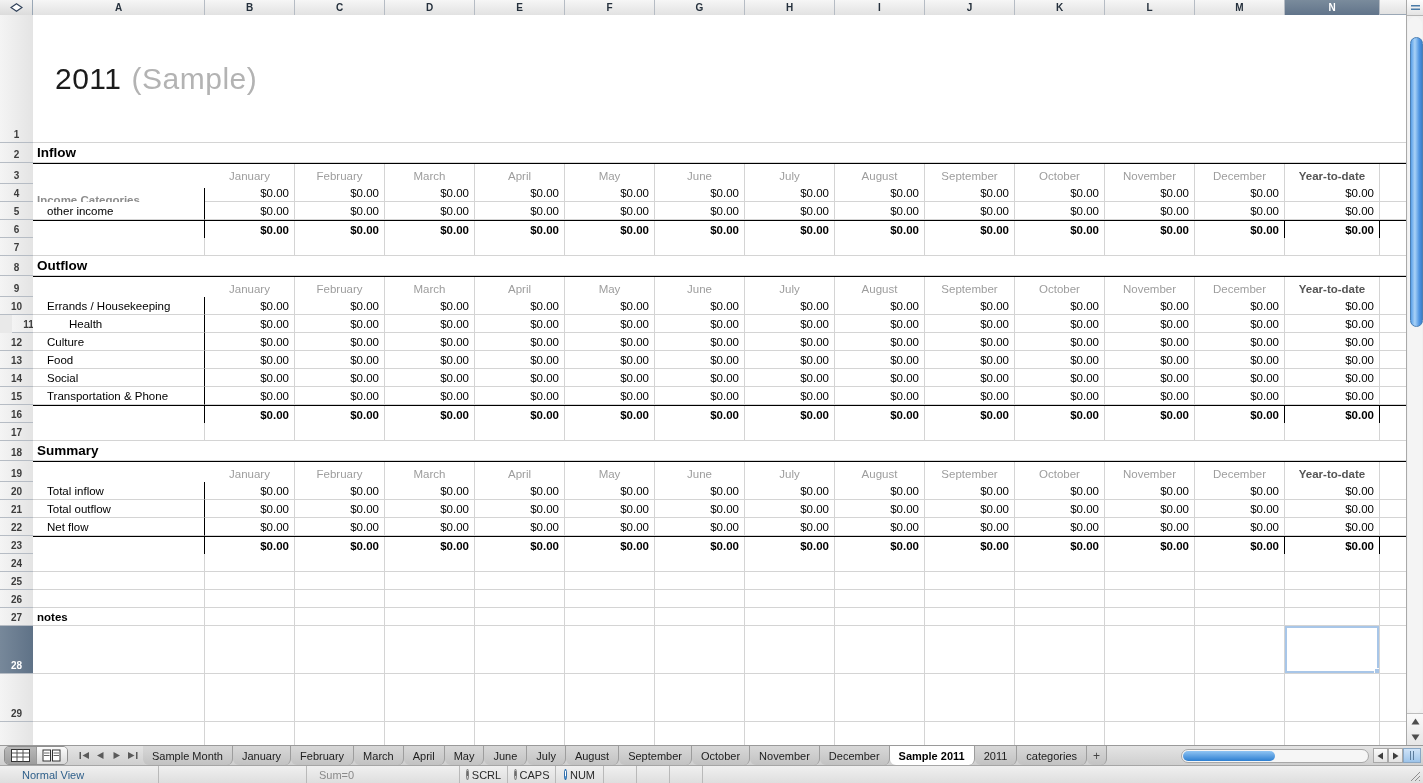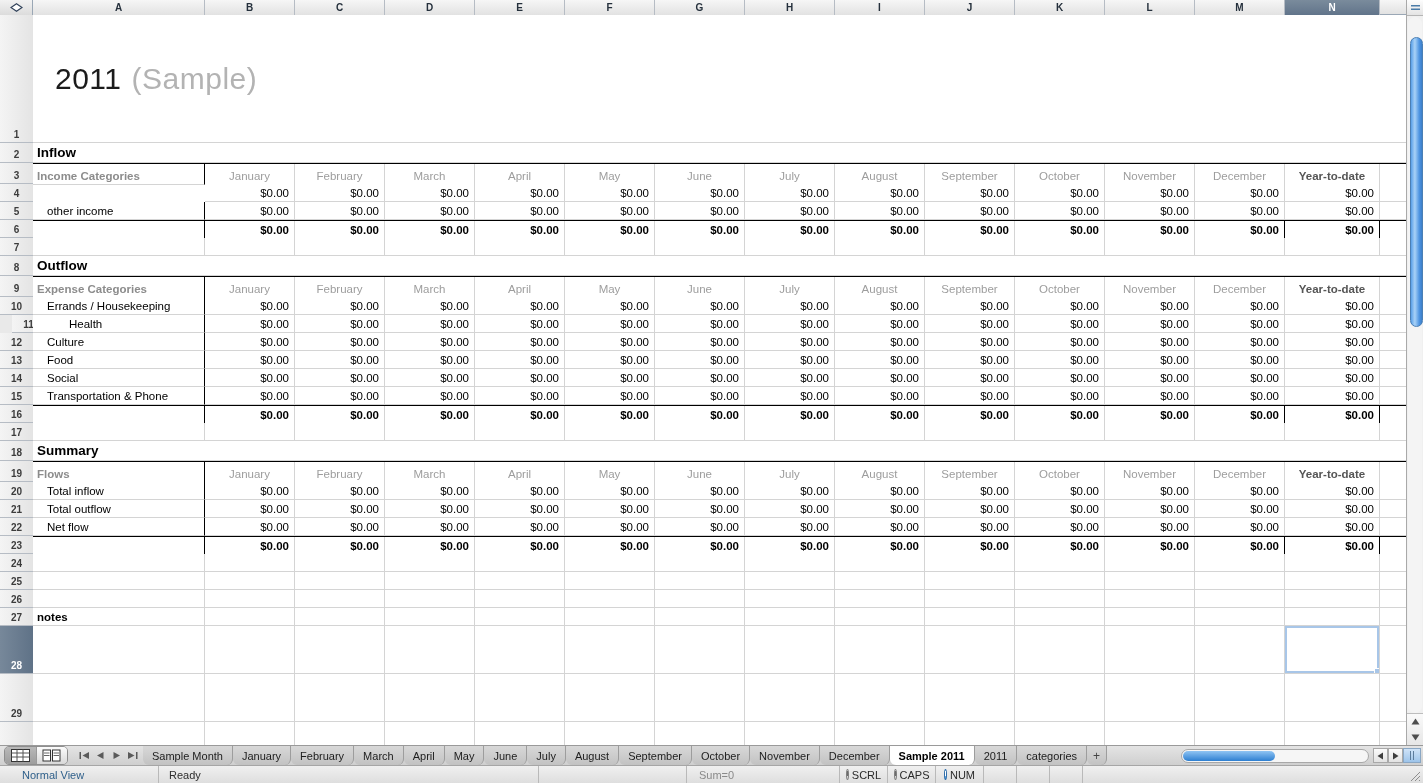--- a/index.html
+++ b/index.html
@@ -100,21 +100,21 @@
     font-size: 13.5px; font-weight: bold; color: #000;
     padding-left: 4px;
     border-right: none;
   }
 
   
   .hdr-label {
     font-weight: bold; color: #8c8c8c; font-size: 11.5px;
     padding-left: 4px;
     border-right: 1px solid #000000;
-    align-items: flex-end; padding-bottom: 2px;
+    align-items: flex-end; padding-bottom: 2px; margin-top: 24px;
   }
   .hdr-month {
     color: #9d9d9d; font-size: 11.5px;
     justify-content: center;
     align-items: flex-end; padding-bottom: 2px;
   }
   .hdr-ytd {
     color: #555555; font-size: 11.5px; font-weight: bold;
     justify-content: center;
     align-items: flex-end; padding-bottom: 2px;
@@ -909,21 +909,20 @@
       </div>
       <div class="hs-split">
         <i></i>
           <i></i>
       </div>
     </div>
   </div>
 
   <div class="statusbar">
     <div class="sb-seg sb-normalview">Normal View</div>
-    <div class="sb-seg sb-ready">Ready</div>
     <div class="sb-seg sb-mid"></div>
     <div class="sb-seg sb-sum">Sum=0</div>
     <div class="sb-seg sb-flag">
       <span class="lamp">
           <i></i>
         </span>
       <span>SCRL</span>
     </div>
     <div class="sb-seg sb-flag">
       <span class="lamp">

